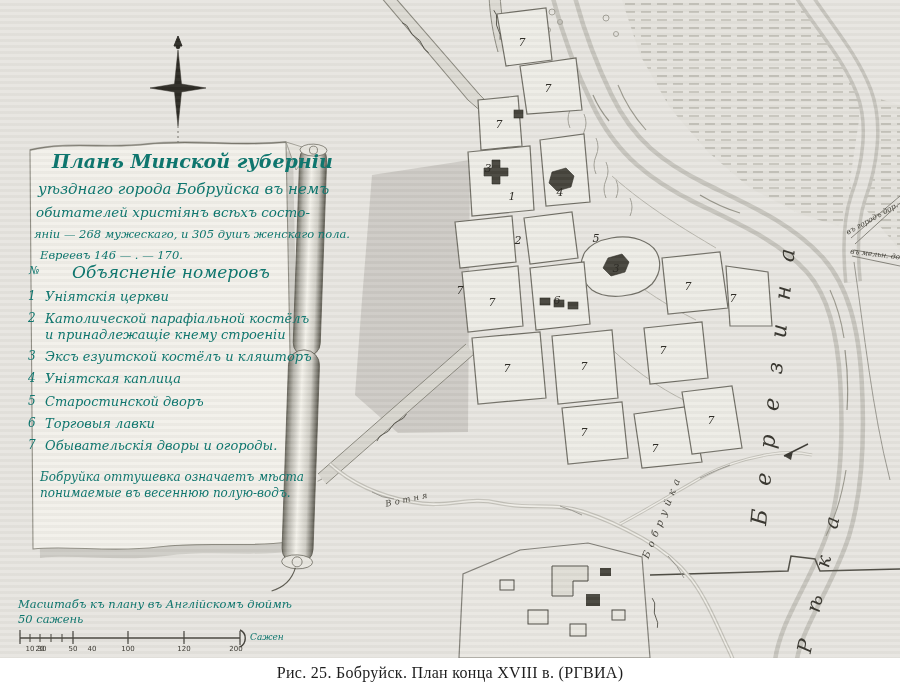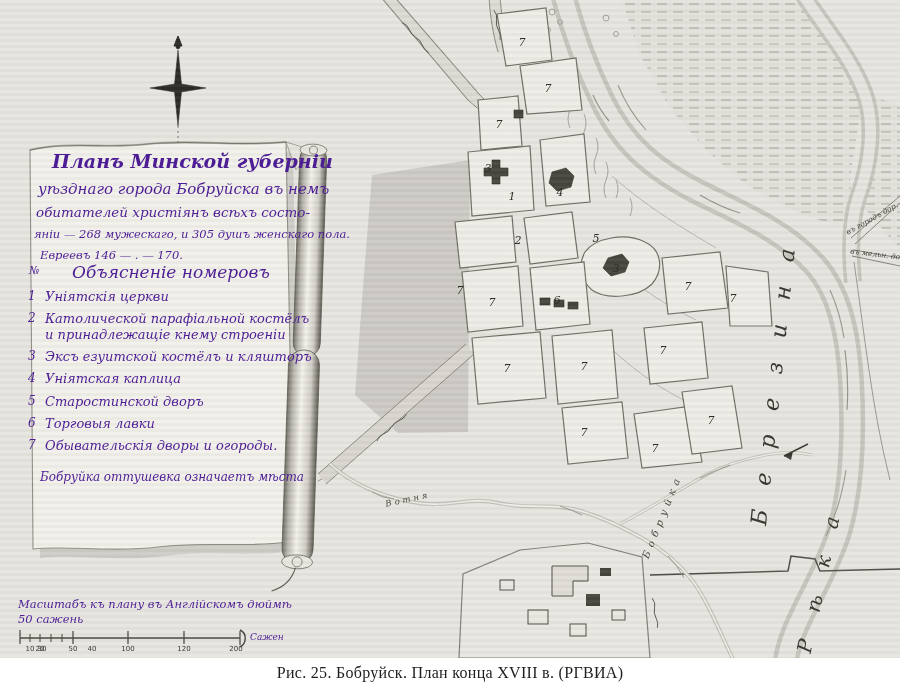--- a/index.html
+++ b/index.html
@@ -2,21 +2,21 @@
 <html><head>
 <meta charset="utf-8">
 <style>
   html,body{margin:0;padding:0;background:#ffffff;}
   .page{width:900px;height:688px;position:relative;font-family:"DejaVu Serif",serif;}
   .map{position:relative;width:900px;height:658px;background:#e7e5e0;overflow:hidden;}
   .map::after{content:"";position:absolute;inset:0;pointer-events:none;
     background:repeating-linear-gradient(180deg,rgba(255,255,255,.05) 0 3px,rgba(70,70,62,.04) 3px 6px);}
   .cap{height:30px;display:flex;align-items:center;justify-content:center;background:#ffffff;
     font-family:"Liberation Serif",serif;font-size:16px;color:#1d1d1d;letter-spacing:.3px;border-radius:6px;}
-  .ov{position:absolute;font-family:"DejaVu Serif",serif;font-style:italic;color:#4c1d95;white-space:nowrap;z-index:5;}
+  .ov{position:absolute;font-family:"DejaVu Serif",serif;font-style:italic;color:#0f766e;white-space:nowrap;z-index:5;}
   .t1{font-size:19px;font-weight:bold;}
   .t2{font-size:15px;}
   .t3{font-size:13.5px;}
   .t4{font-size:11.5px;}
   .leg-h{font-size:17px;}
   .leg-no{font-size:11px;}
   .leg{left:28px;top:289px;width:282px;}
   .leg .row{display:flex;margin-bottom:7px;font-size:13px;line-height:1.18;}
   .leg .n{width:17px;flex:none;font-size:12px;}
   .note{font-size:12px;line-height:1.32;}
@@ -234,20 +234,21 @@
         <span>Торговыя лавки</span>
       </div>
       <div class="row">
         <span class="n">7</span>
         <span>Обывательскія дворы и огороды.</span>
       </div>
     </div>
 
     <div class="ov note" style="left:40px;top:470px;">
       <div>Бобруйка оттушевка означаетъ мѣста</div>
+      <div>понимаемые въ весеннюю полую-водъ.</div>
     </div>
 
     <div class="ov sc" style="left:18px;top:597px;">Масштабъ къ плану въ Англійскомъ дюймѣ</div>
     <div class="ov sc" style="left:18px;top:612px;">50 сажень</div>
     <span class="tick" style="left:30px;">10</span>
     <span class="tick" style="left:40px;">20</span>
     <span class="tick" style="left:33px;margin-left:9px;">30</span>
     <span class="tick" style="left:48px;margin-left:44px;">40</span>
     <span class="tick" style="left:73px;">50</span>
     <span class="tick" style="left:128px;">100</span>

